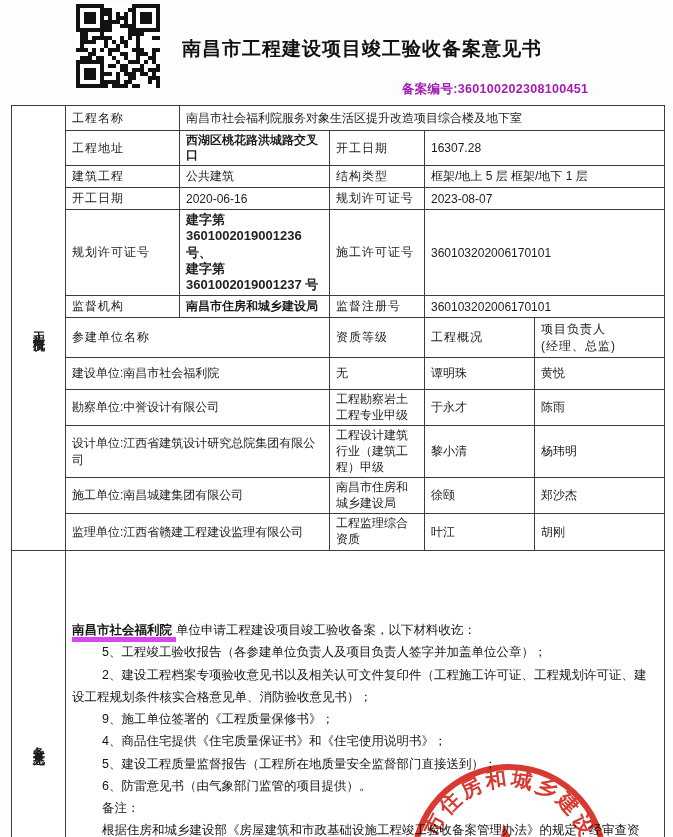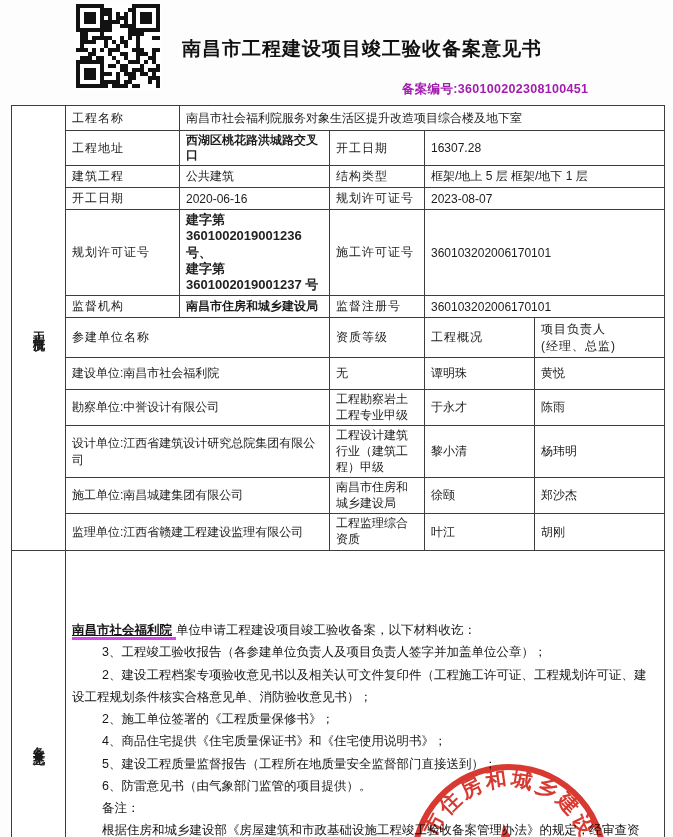--- a/index.html
+++ b/index.html
@@ -46,21 +46,21 @@
   td.val {}
   .small { font-size:13px; line-height:1.25; color:#222; font-weight:600; }
   .smallq { font-size:9.5px; line-height:1.3; color:#222; }
   tr.r1{height:25px} tr.r2{height:27px} tr.r3{height:21px} tr.r4{height:19px}
   tr.r5{height:24px} tr.r6{height:17px} tr.r7{height:40px} tr.r8{height:32px}
   tr.r9{height:30px} tr.r10{height:37px} tr.r11{height:30px} tr.r12{height:30px}
   tr.r13{height:383px}
   td.opinion-cell { vertical-align:top; padding:6px 9px; position:relative; }
   .op-text p { font-size:12.5px; line-height:1.78; color:#161616; }
   .op-text p.ind { text-indent:2.4em; }
-  .intro-unit { border-bottom:3px solid #d946ef; padding-right:4px; font-weight:600;text-decoration:underline; }
+  .intro-unit { border-bottom:5px solid #d946ef; padding-right:4px; font-weight:600; }
   
   .signature {
     position:absolute; left:390px; top:322px; width:240px;
     text-align:center; z-index:1;
   }
   .signature .agency { font-size:13px; font-weight:600; color:#111; letter-spacing:1px; }
   .signature .date { font-size:13px; font-weight:600; color:#111; margin-top:3px; letter-spacing:1px; }
   .stamp {
     position:absolute; left:340px; top:208px; width:206px; height:206px;
     z-index:2; transform:rotate(-8deg);
@@ -418,23 +418,23 @@
     <td class="smallq">工程监理综合资质</td>
     <td>叶江</td>
     <td>胡刚</td>
   </tr>
 
   <tr class="r13">
     <td class="side">备案意见</td>
     <td class="opinion-cell" colspan="5">
       <div class="op-text">
         <p><span class="intro-unit">南昌市社会福利院</span><span>单位申请工程建设项目竣工验收备案，以下材料收讫：</span></p>
-        <p class="ind">3、工程竣工验收报告（各参建单位负责人及项目负责人签字并加盖单位公章）；</p>
+        <p class="ind">5、工程竣工验收报告（各参建单位负责人及项目负责人签字并加盖单位公章）；</p>
         <p class="ind">2、建设工程档案专项验收意见书以及相关认可文件复印件（工程施工许可证、工程规划许可证、建设工程规划条件核实合格意见单、消防验收意见书）；</p>
-        <p class="ind">2、施工单位签署的《工程质量保修书》；</p>
+        <p class="ind">9、施工单位签署的《工程质量保修书》；</p>
         <p class="ind">4、商品住宅提供《住宅质量保证书》和《住宅使用说明书》；</p>
         <p class="ind">5、建设工程质量监督报告（工程所在地质量安全监督部门直接送到）；</p>
         <p class="ind">6、防雷意见书（由气象部门监管的项目提供）。</p>
         <p class="ind">备注：</p>
         <p class="ind">根据住房和城乡建设部《房屋建筑和市政基础设施工程竣工验收备案管理办法》的规定，经审查资料，同意对该工程建设项目予以备案。</p>
       </div>
 
       <div class="signature">
         <div class="agency">南昌市住房和城乡建设局</div>
         <div class="date">2023 年 08 月 10 日</div>

